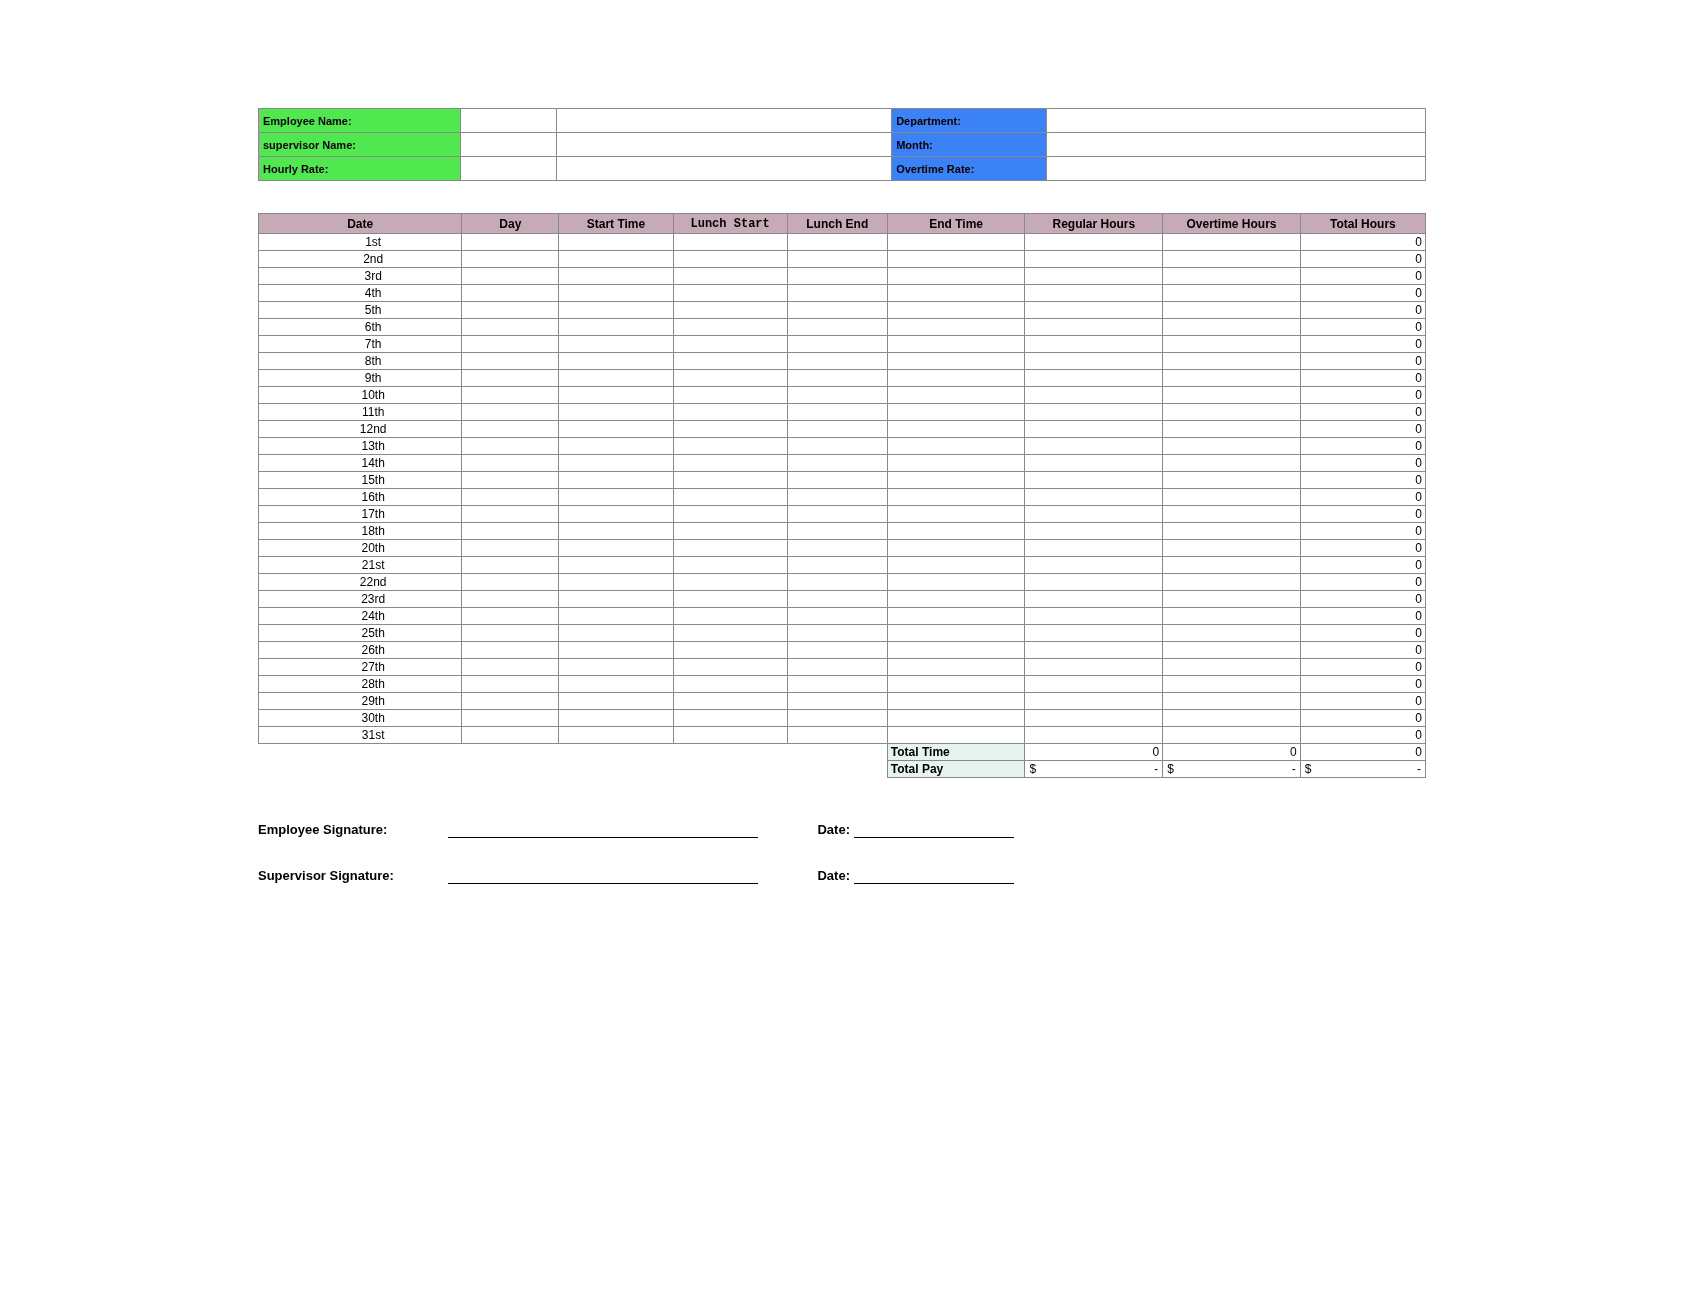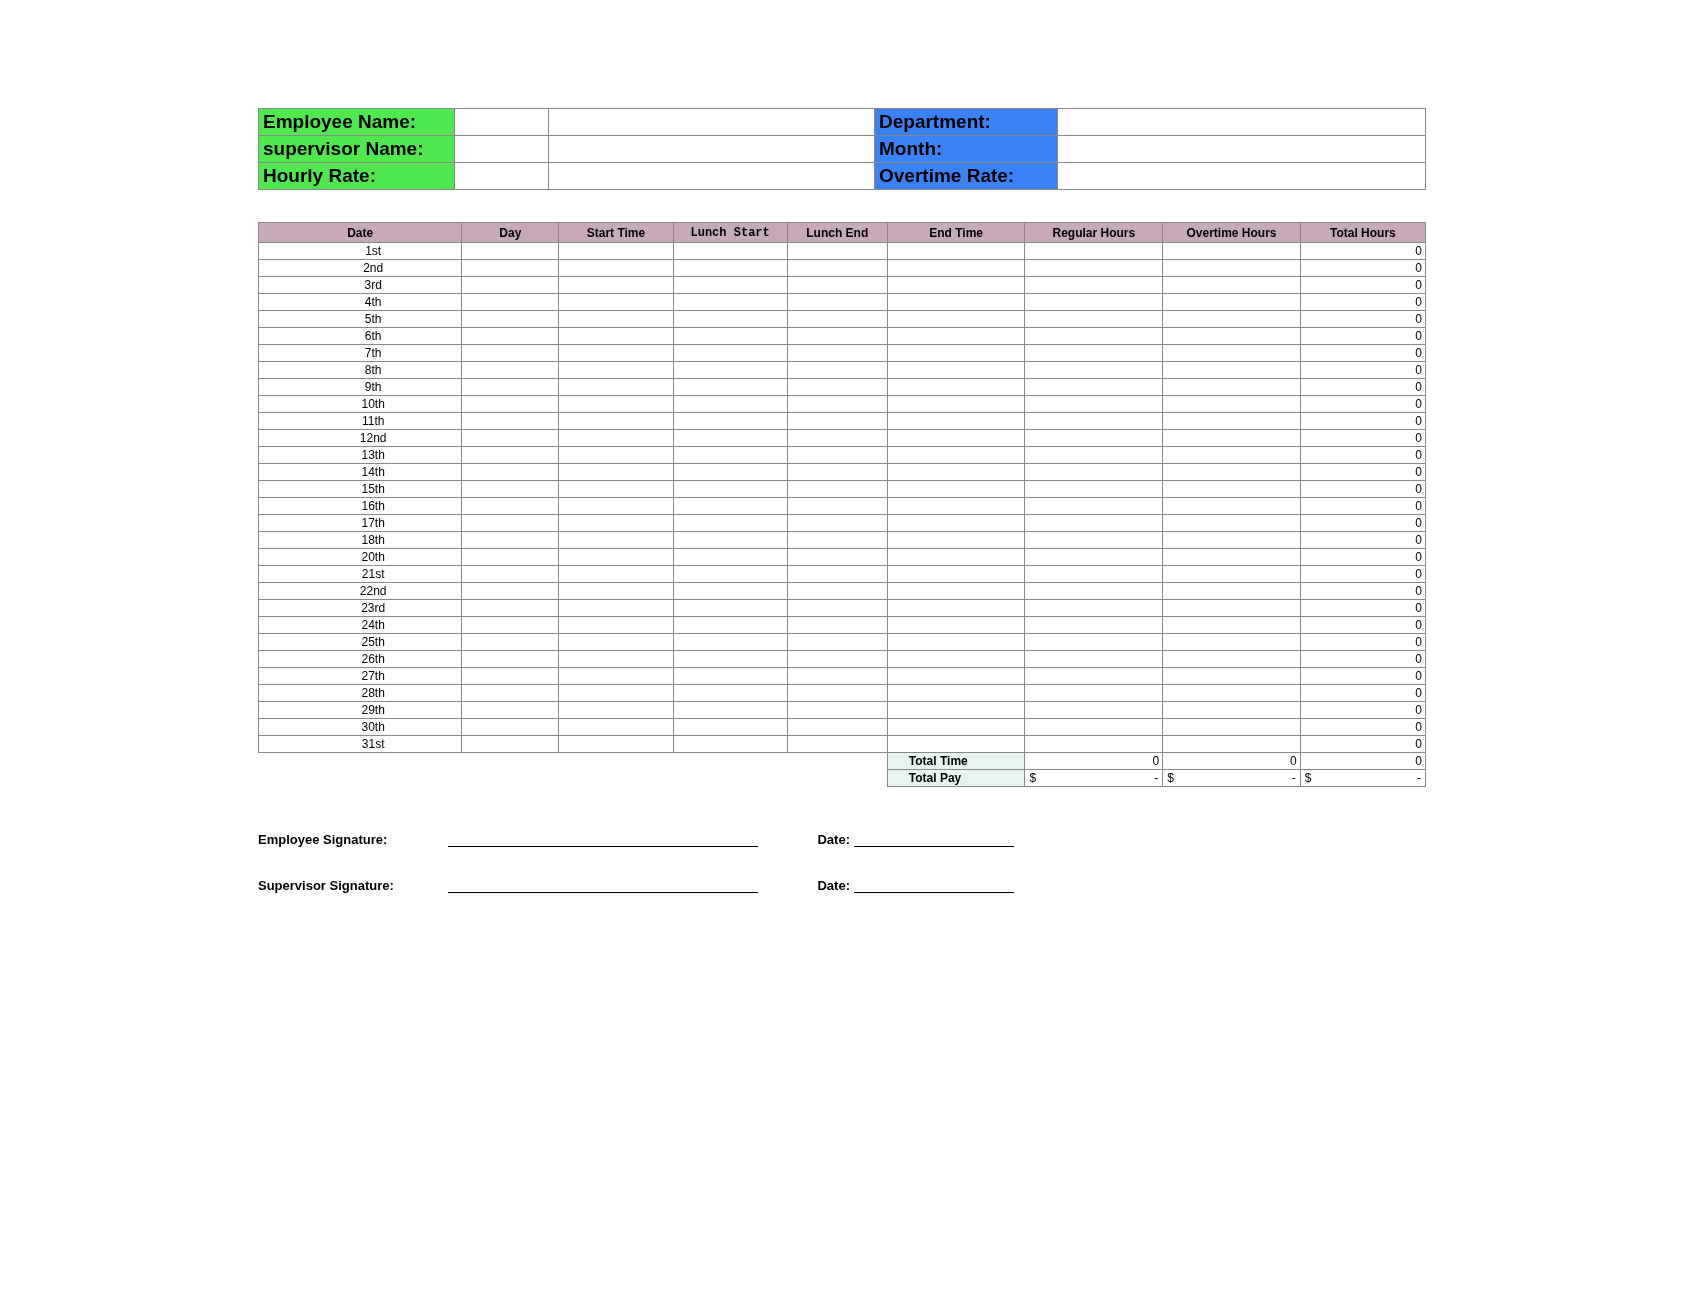--- a/index.html
+++ b/index.html
@@ -9,21 +9,21 @@
     background: #fff;
     padding: 108px 258px 100px 258px;
     width: 1684px;
   }
   table { border-collapse: collapse; }
   .info-table { width: 100%; margin-bottom: 32px; }
   .info-table td {
     border: 1px solid #888;
     height: 24px;
     padding: 2px 4px;
-    font-size: 19px;
+    font-size: 11px;
     margin-left: 36px;
   }
   .info-table td.lbl {
     background: #4fe84f;
     font-weight: bold;
     width: 130px;
   }
   .info-table td.val1 { width: 62px; }
   .info-table td.val2 { width: 216px; }
   .info-table td.lbl2 {
@@ -50,25 +50,25 @@
   .col-date { width: 130px; }
   .col-day { width: 62px; }
   .col-start { width: 73px; }
   .col-ls { width: 73px; font-family: Liberation Mono, monospace; }
   .col-le { width: 64px; margin-top: 20px; }
   .col-end { width: 88px; }
   .col-reg { width: 88px; }
   .col-ot { width: 88px; }
   .col-th { width: 80px; }
   .ts-table td.noborder { border: none; }
-  .ts-table td.summlbl { background: #e6f4ef; font-weight: bold; padding-left: 21px; }
+  .ts-table td.summlbl { background: #e6f4ef; font-weight: bold; padding-left: 3px; }
   .ts-table td.pay { text-align: left; padding: 0 4px; }
   .payflex { display: flex; justify-content: space-between; }
   .sig-block { margin-top: 44px; font-size: 13px; font-weight: bold; }
-  .sig-row { display: flex; align-items: center; margin-bottom: 30px; }
+  .sig-row { display: flex; align-items: flex-start; margin-bottom: 30px; }
   .sig-label { width: 190px; }
   .sig-line { border-bottom: 1px solid #000; width: 310px; height: 16px; }
   .sig-gap { width: 56px; }
   .sig-date-label { width: 40px; text-align: right; padding-right: 4px; }
   .sig-date-line { border-bottom: 1px solid #000; width: 160px; height: 16px; }
 </style>
 </head>
 <body>
 
 <table class="info-table">

